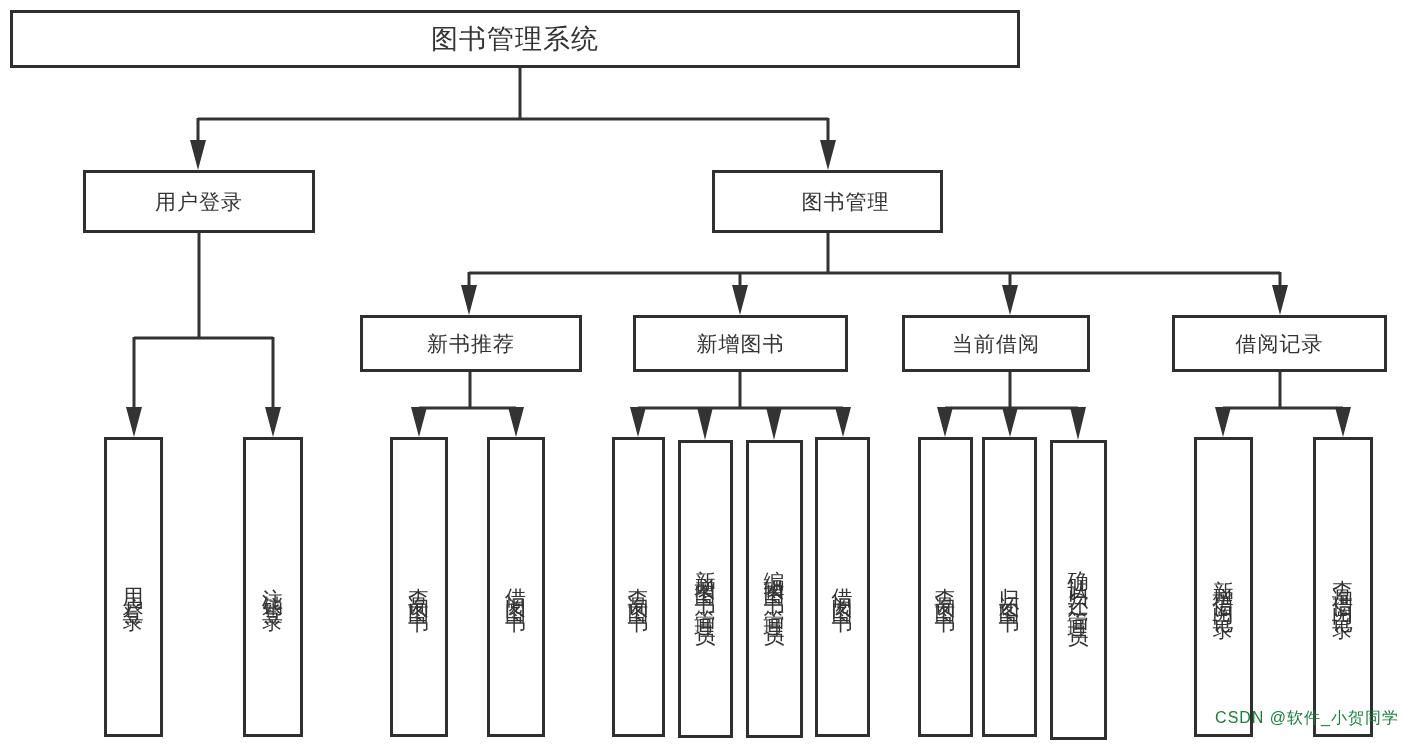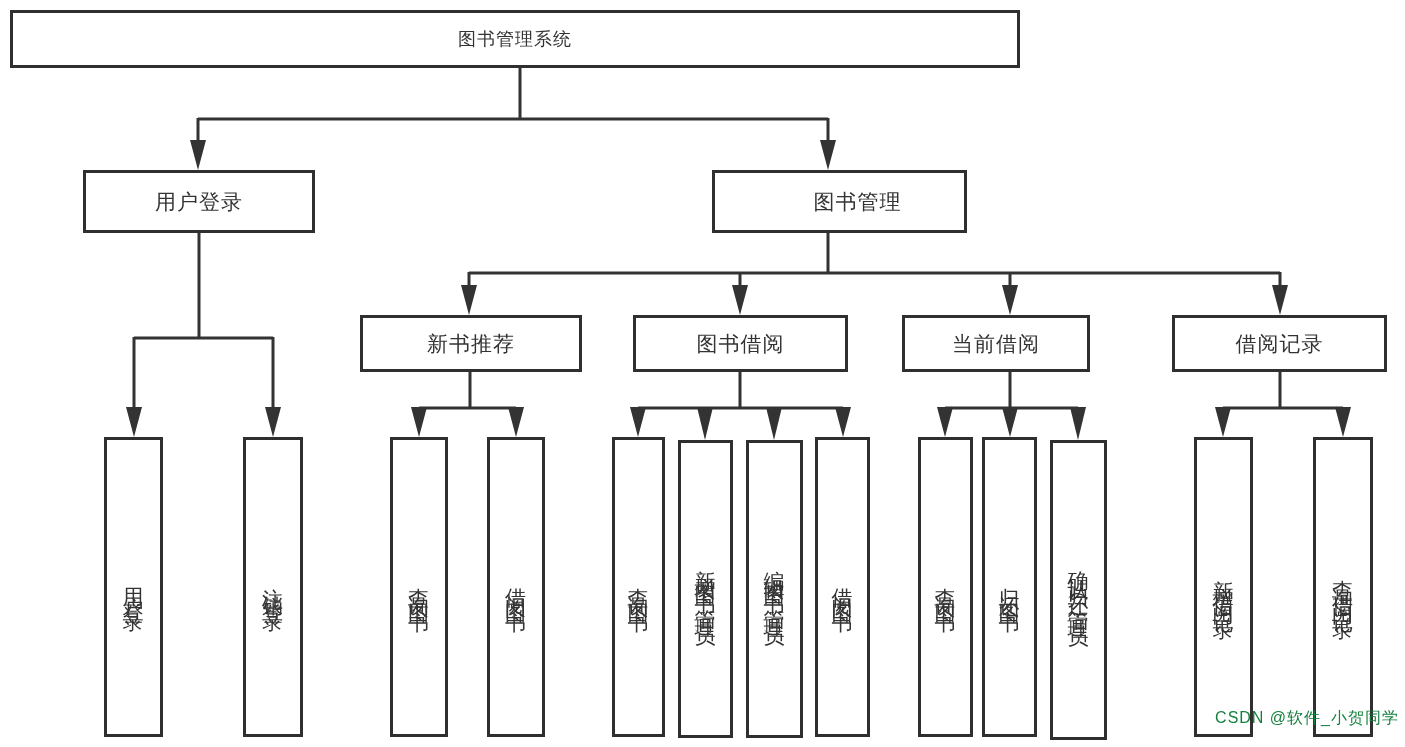--- a/index.html
+++ b/index.html
@@ -7,21 +7,21 @@
     position:relative;width:1405px;height:747px;background:#ffffff;
     font-family:"Liberation Sans","DejaVu Sans",sans-serif;color:#333333;
     overflow:hidden;
   }
   .connectors{position:absolute;left:0;top:0;width:1405px;height:747px;z-index:1;}
   .node{
     position:absolute;box-sizing:border-box;border:3px solid #2f2f2f;background:#ffffff;
     display:flex;align-items:center;justify-content:center;z-index:2;
     font-size:21px;letter-spacing:1px;color:#333333;
   }
-  .node.root{font-size:18px;}
+  .node.root{font-size:27px;}
   .leaf{
     position:absolute;box-sizing:border-box;border:3px solid #2f2f2f;background:#ffffff;
     display:flex;align-items:center;justify-content:center;z-index:2;
   }
   .leaf span{
     writing-mode:vertical-rl;text-orientation:mixed;
     font-size:21px;line-height:1.1;letter-spacing:8px;color:#333333;
     white-space:nowrap;
   }
   .watermark{
@@ -92,24 +92,24 @@
       <polygon points="1070,407 1086,407 1078,440"></polygon>
 
       <polygon points="1215,407 1231,407 1223,437"></polygon>
       <polygon points="1335,407 1351,407 1343,437"></polygon>
     </g>
   </svg>
 
   <div class="node root" style="left:10px;top:10px;width:1010px;height:58px;">图书管理系统</div>
 
   <div class="node" style="left:83px;top:170px;width:232px;height:63px;">用户登录</div>
-  <div class="node" style="left:712px;top:170px;width:255px;height:63px;padding-left:36px;">图书管理</div>
+  <div class="node" style="left:712px;top:170px;width:231px;height:63px;padding-left:36px;">图书管理</div>
 
   <div class="node" style="left:360px;top:315px;width:222px;height:57px;">新书推荐</div>
-  <div class="node" style="left:633px;top:315px;width:215px;height:57px;">图书借阅</div>
+  <div class="node" style="left:633px;top:315px;width:215px;height:57px;">新增图书</div>
   <div class="node" style="left:902px;top:315px;width:188px;height:57px;">当前借阅</div>
   <div class="node" style="left:1172px;top:315px;width:215px;height:57px;">借阅记录</div>
 
   <div class="leaf" style="left:104px;top:437px;width:59px;height:300px;">
     <span>用户登录</span>
   </div>
   <div class="leaf" style="left:243px;top:437px;width:60px;height:300px;">
     <span>注销登录</span>
   </div>
 

